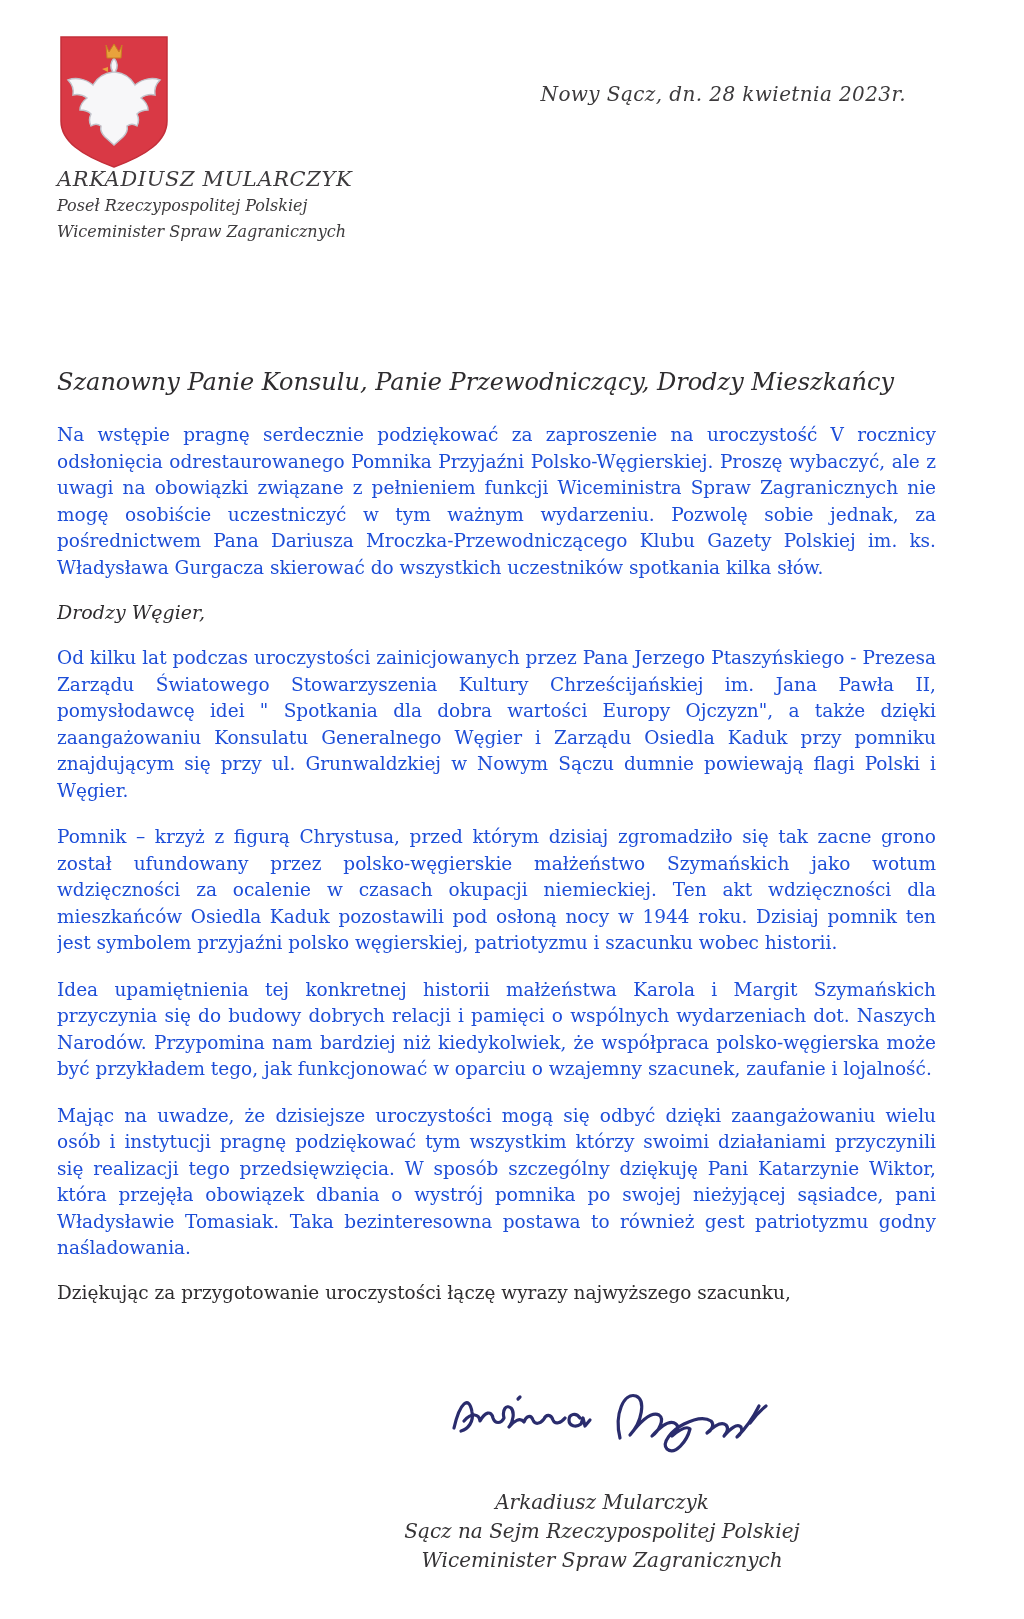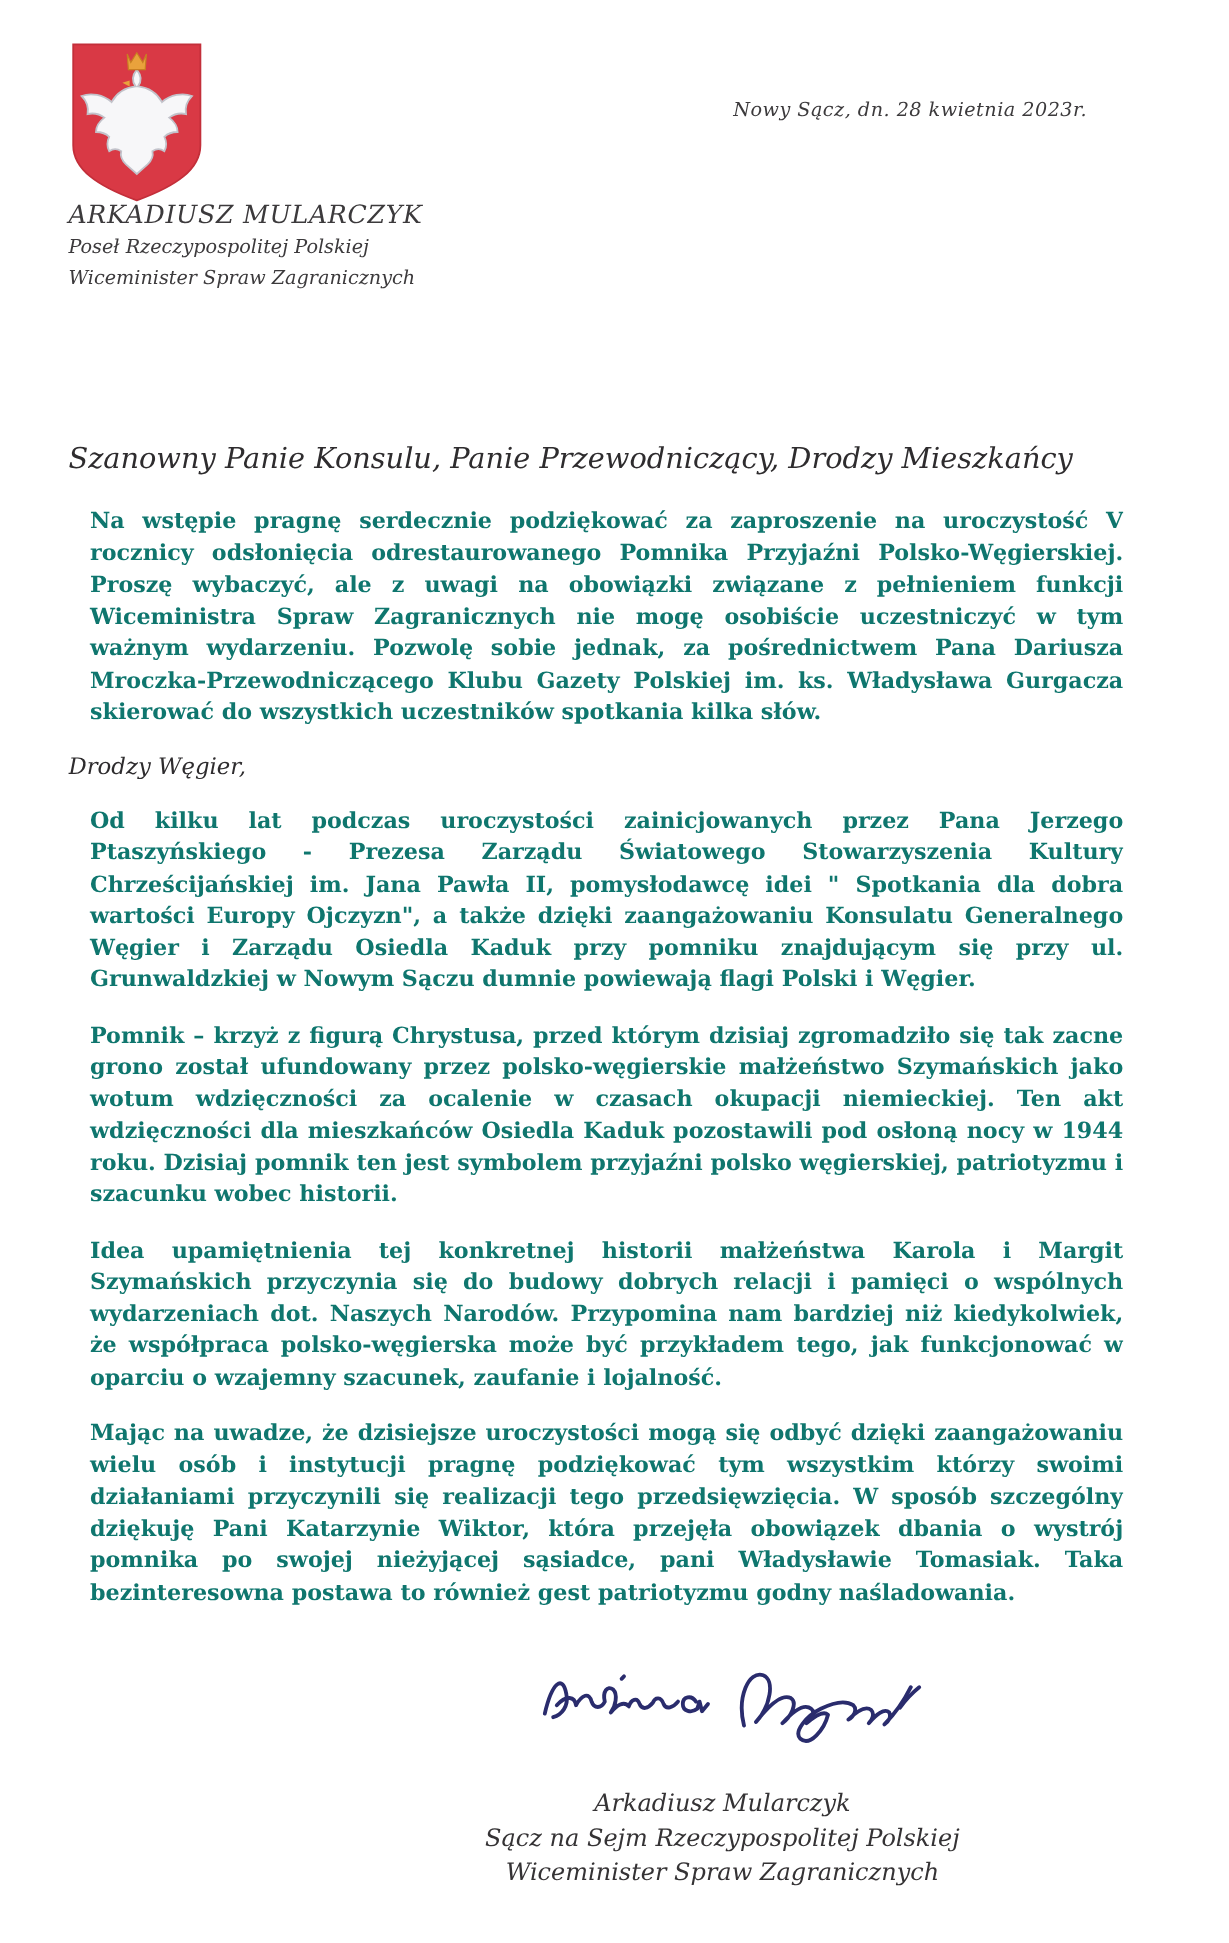--- a/index.html
+++ b/index.html
@@ -7,33 +7,33 @@
     position:relative;
     width:1024px;height:1619px;
     background:#ffffff;
     overflow:hidden;
     font-family:"DejaVu Serif","Liberation Serif",serif;
     color:#2e2c2e;
   }
   .crest{position:absolute;left:55px;top:33px;width:118px;height:138px;}
   .date-line{
     position:absolute;top:82px;right:118px;
-    font-style:italic;font-size:16px;color:#3c3a3c;letter-spacing:.4px;
+    font-style:italic;font-size:20px;color:#3c3a3c;letter-spacing:.4px;
   }
   .sender{position:absolute;left:57px;top:166px;font-style:italic;color:#3c3a3c;}
   .sender .sender-name{font-size:21px;letter-spacing:.6px;line-height:27px;}
   .sender .sender-title{font-size:16px;line-height:26px;}
   .body-block{
     position:absolute;left:57px;right:88px;top:368px;bottom:252px;
     overflow:hidden;
   }
   .salutation{font-style:italic;font-size:24px;margin:0 0 26px 0;}
   .para{
     text-align:justify;font-size:18.5px;line-height:26.5px;
-    margin:0 0 20px 18px;color:#0f766e;font-weight:bold;
+    margin:0 0 20px 0;color:#1d4ed8;
   }
   .interjection{font-style:italic;font-size:19px;margin:0 0 22px 0;}
   .closing{font-size:18.5px;margin:4px 0 0 0;}
   .signature{position:absolute;left:442px;top:1368px;width:336px;height:98px;}
   .signoff{
     position:absolute;left:180px;right:0;top:1488px;
     text-align:center;font-style:italic;font-size:20px;line-height:29px;color:#353335;
   }
 </style>
 </head>
@@ -86,20 +86,21 @@
     <div class="interjection">Drodzy Węgier,</div>
 
     <p class="para">Od kilku lat podczas uroczystości zainicjowanych przez Pana Jerzego Ptaszyńskiego - Prezesa Zarządu Światowego Stowarzyszenia Kultury Chrześcijańskiej im. Jana Pawła II, pomysłodawcę idei " Spotkania dla dobra wartości Europy Ojczyzn", a także dzięki zaangażowaniu Konsulatu Generalnego Węgier i Zarządu Osiedla Kaduk przy pomniku znajdującym się przy ul. Grunwaldzkiej w Nowym Sączu dumnie powiewają flagi Polski i Węgier.</p>
 
     <p class="para">Pomnik – krzyż z figurą Chrystusa, przed którym dzisiaj zgromadziło się tak zacne grono został ufundowany przez polsko-węgierskie małżeństwo Szymańskich jako wotum wdzięczności za ocalenie w czasach okupacji niemieckiej. Ten akt wdzięczności dla mieszkańców Osiedla Kaduk pozostawili pod osłoną nocy w 1944 roku. Dzisiaj pomnik ten jest symbolem przyjaźni polsko węgierskiej, patriotyzmu i szacunku wobec historii.</p>
 
     <p class="para">Idea upamiętnienia tej konkretnej historii małżeństwa Karola i Margit Szymańskich przyczynia się do budowy dobrych relacji i pamięci o wspólnych wydarzeniach dot. Naszych Narodów. Przypomina nam bardziej niż kiedykolwiek, że współpraca polsko-węgierska może być przykładem tego, jak funkcjonować w oparciu o wzajemny szacunek, zaufanie i lojalność.</p>
 
     <p class="para">Mając na uwadze, że dzisiejsze uroczystości mogą się odbyć dzięki zaangażowaniu wielu osób i instytucji pragnę podziękować tym wszystkim którzy swoimi działaniami przyczynili się realizacji tego przedsięwzięcia. W sposób szczególny dziękuję Pani Katarzynie Wiktor, która przejęła obowiązek dbania o wystrój pomnika po swojej nieżyjącej sąsiadce, pani Władysławie Tomasiak. Taka bezinteresowna postawa to również gest patriotyzmu godny naśladowania.</p>
 
+    <p class="closing">Dziękując za przygotowanie uroczystości łączę wyrazy najwyższego szacunku,</p>
   </div>
 
   <svg class="signature" viewBox="0 0 336 98" xmlns="http://www.w3.org/2000/svg" fill="none" stroke="#2a2c6d" stroke-width="3.2" stroke-linecap="round" stroke-linejoin="round">
     <path d="M12 60 C18 34 27 27 30 44 C32 54 26 61 19 63"></path>
     <path d="M22 53 C30 44 37 46 38 53 C43 44 49 42 51 50 C53 56 59 56 62 50 C60 42 64 36 69 40 C73 44 71 54 67 59 C72 53 78 49 82 54 C84 48 89 46 91 52 C93 57 98 56 102 51 C104 46 109 46 111 52 C113 57 119 55 123 50"></path>
     <path d="M76 31 L78 29"></path>
     <path d="M138 50 C134 44 127 46 127 52 C127 58 134 60 139 56 L141 50 L143 58 L148 52"></path>
     <path d="M178 70 C172 46 182 24 194 28 C204 32 200 54 188 67 C198 54 209 43 217 47 C223 51 217 63 210 68 C218 59 228 51 234 56 C238 59 234 65 230 68 C236 63 244 57 248 61 C245 73 233 88 225 81 C219 75 230 62 242 56 C254 50 263 49 269 53 C273 57 269 63 265 65 C271 59 279 53 284 57 C287 60 285 65 282 68 C288 61 295 55 299 59 C301 63 298 67 295 69 C302 62 311 50 317 38"></path>
     <path d="M308 55 C313 48 319 42 324 38"></path>
   </svg>

